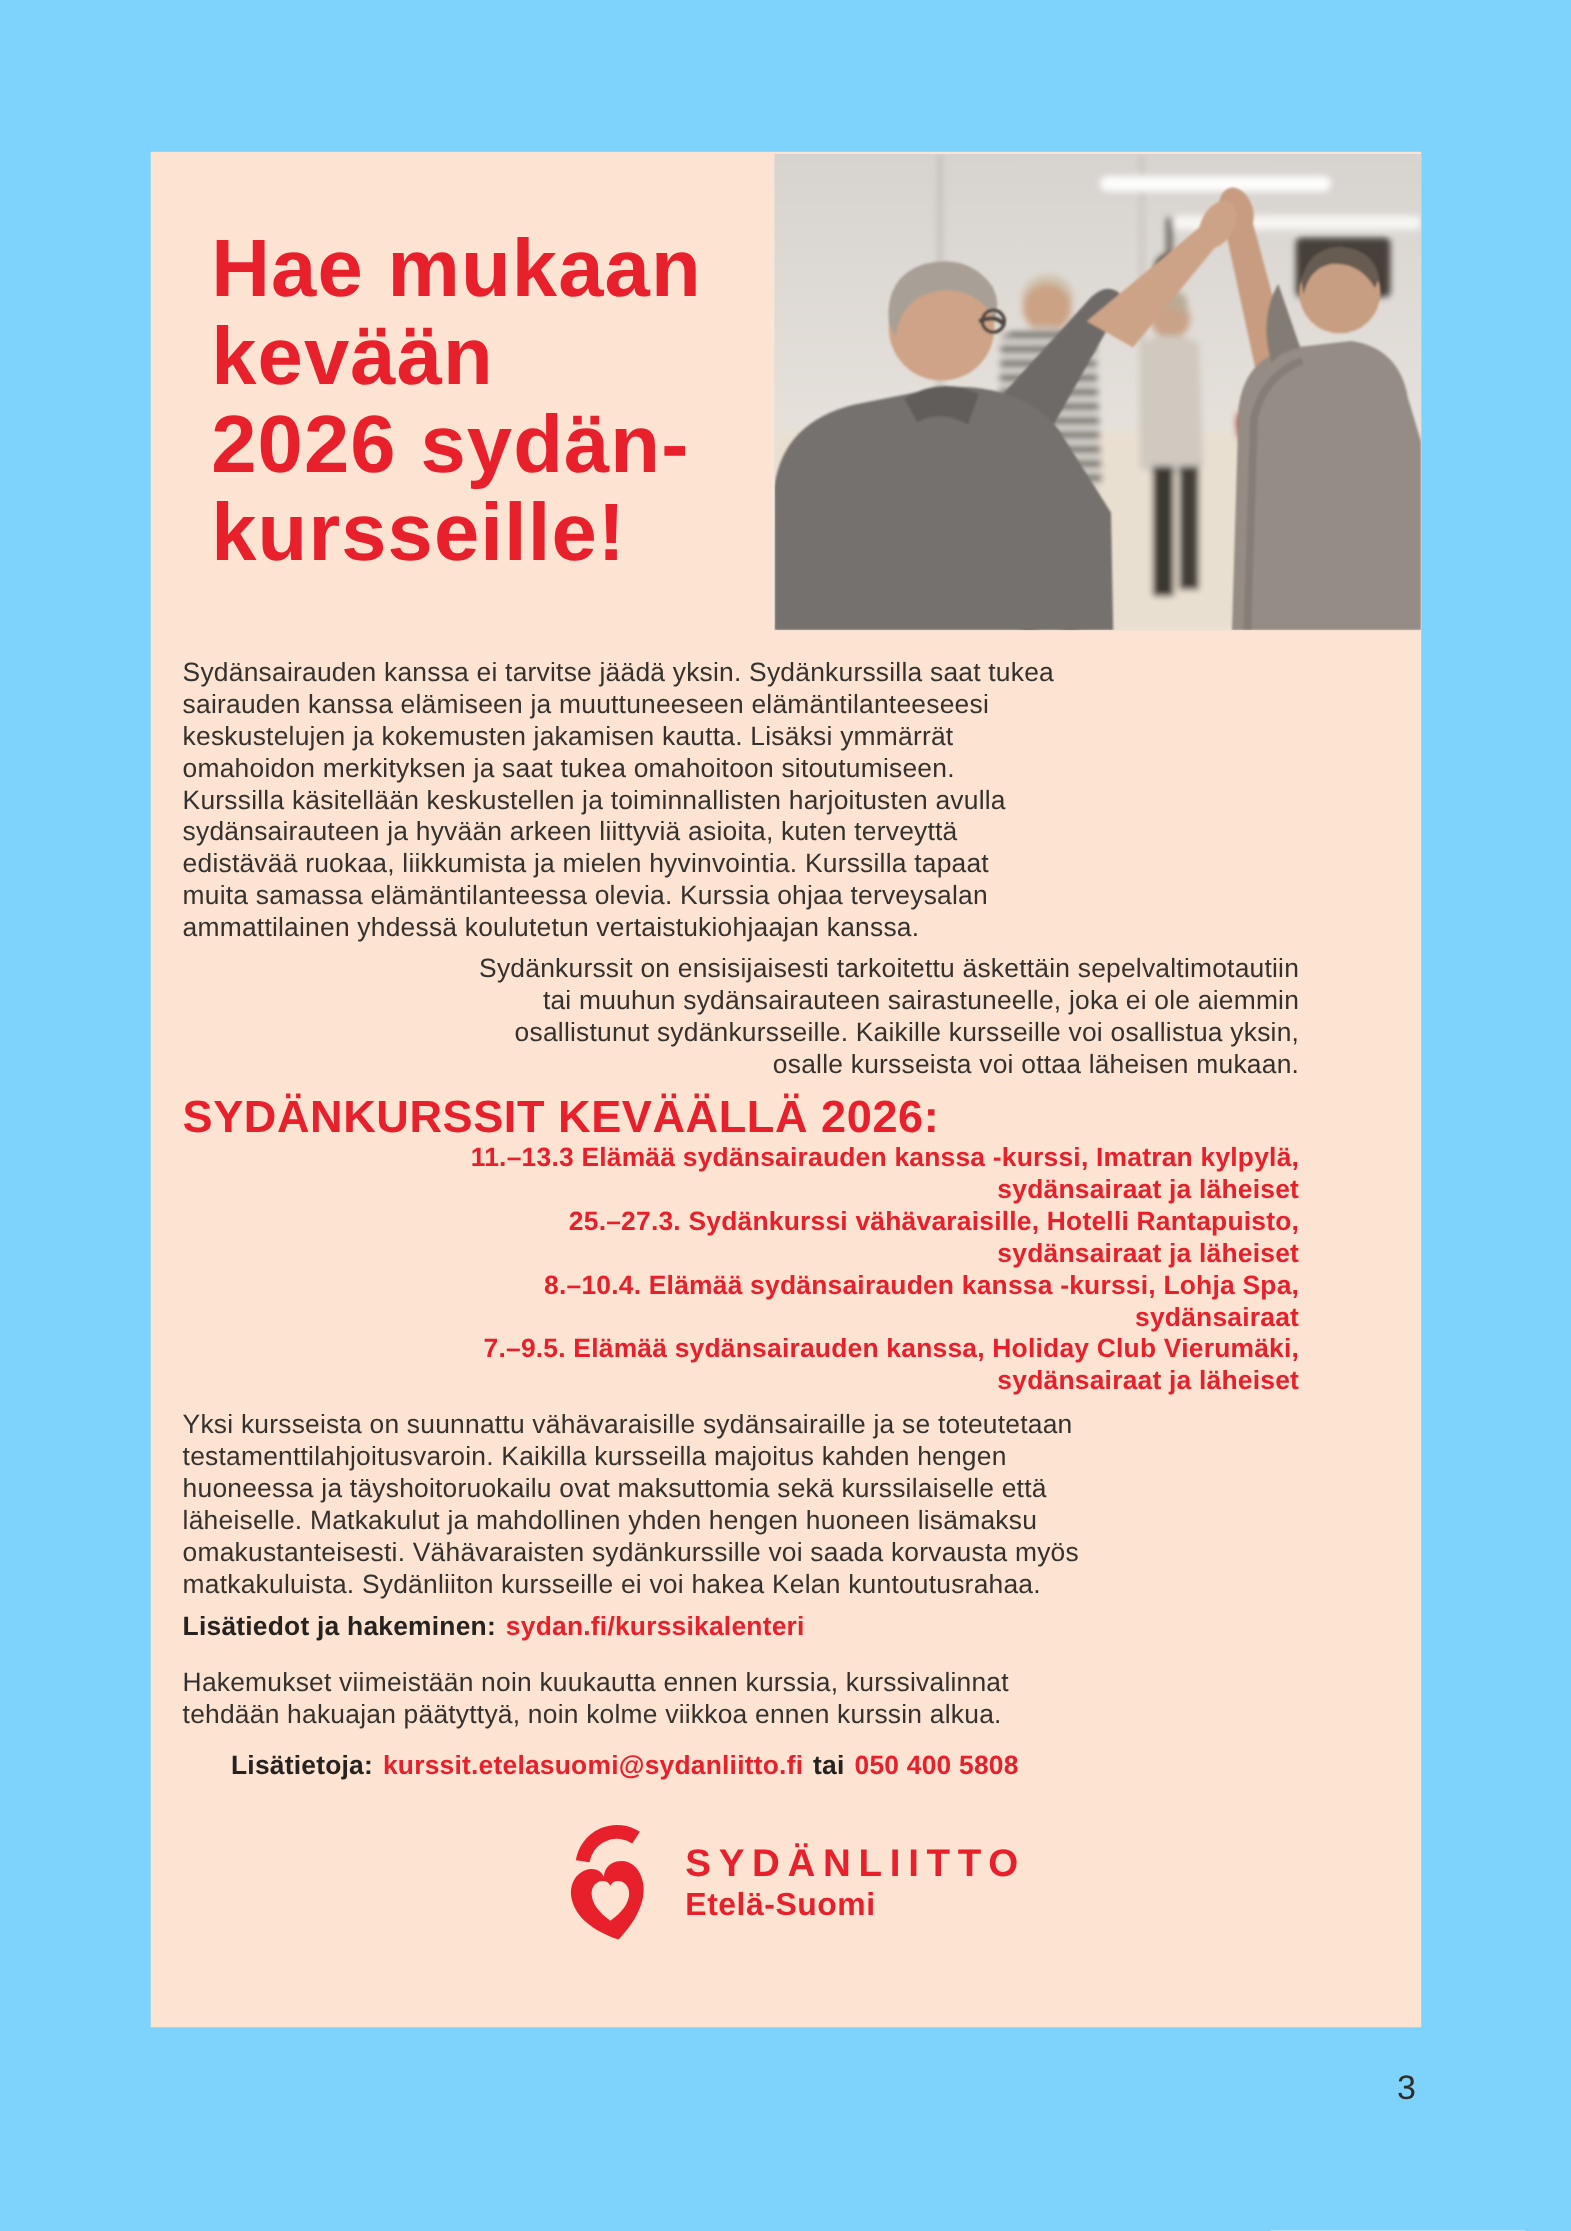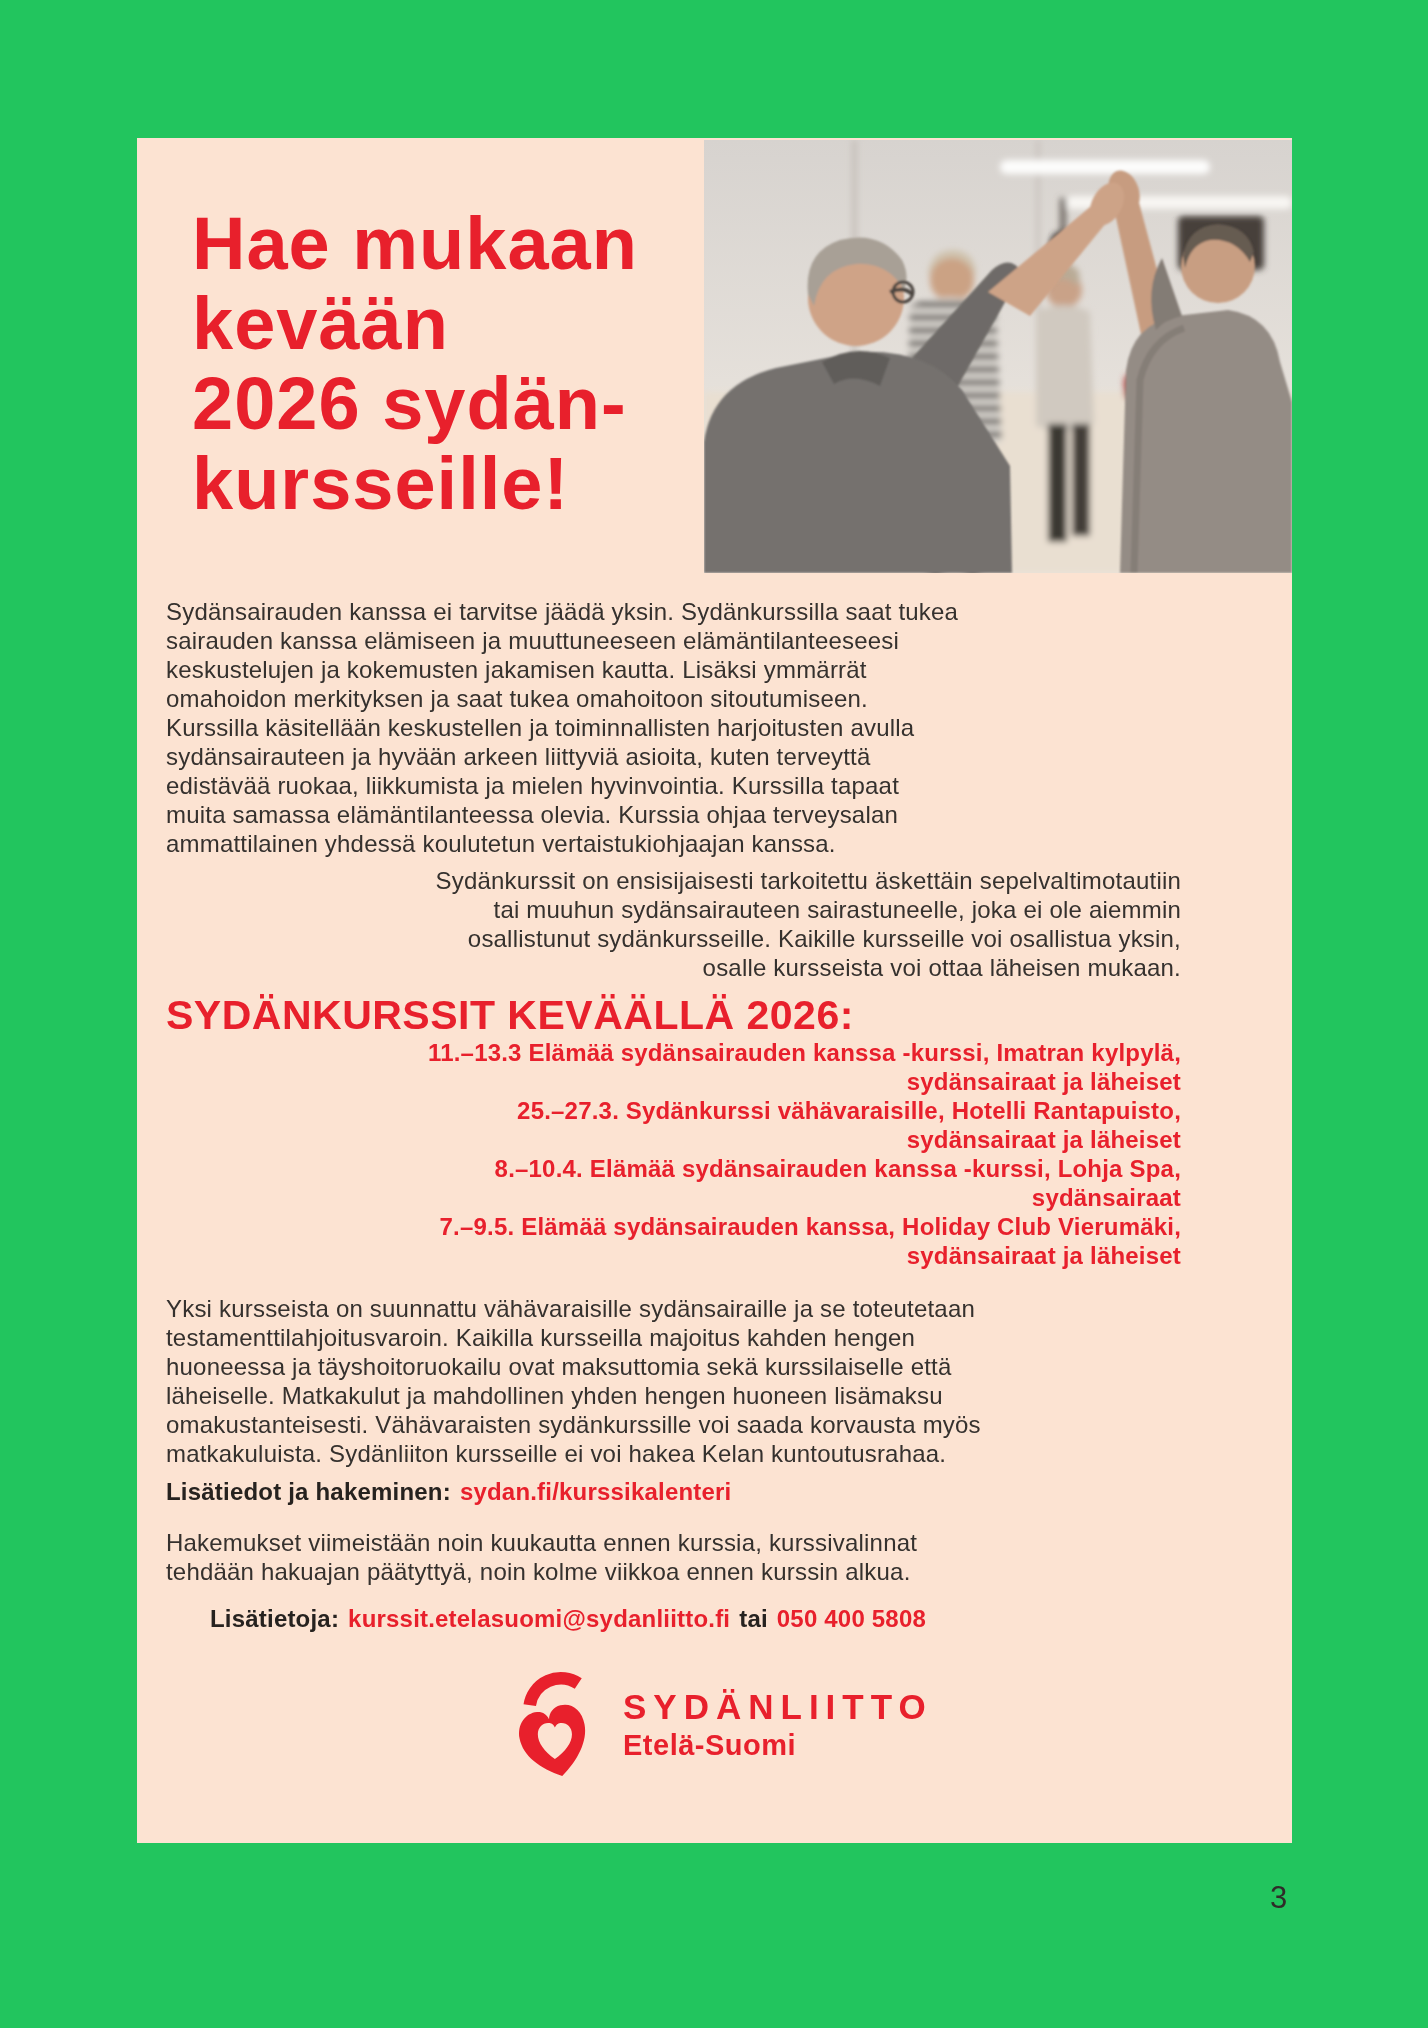--- a/index.html
+++ b/index.html
@@ -2,21 +2,21 @@
 <html lang="fi" style="--brand-red: #e8202c; --panel-peach: #fce3d2; --text-dark: #35312e;"><head>
 <meta charset="utf-8">
 <style>
   :root{
     --brand-red:#e8202c;
     --panel-peach:#fce3d2;
     --text-dark:#35312e;
   }
   html,body{margin:0;padding:0;background:#ffffff;}
   .page{
-    position:relative;width:1428px;height:2028px;background:#22c55e;
+    position:relative;width:1428px;height:2028px;background:#7dd3fc;
     font-family:"Liberation Sans","DejaVu Sans",sans-serif;overflow:hidden;
   }
   .panel{
     position:absolute;left:137px;top:138px;width:1155px;height:1705px;
     background:var(--panel-peach,#fce3d2);
   }
   .hero-title{
     position:absolute;left:55px;top:66px;margin:0;
     font-size:74px;line-height:80px;font-weight:bold;letter-spacing:1px;
     color:var(--brand-red,#e8202c);
@@ -33,21 +33,21 @@
     font-size:24px;line-height:29px;letter-spacing:.2px;
   }
   .bline{white-space:nowrap;}
   .para{margin:0;}
   .para-2{margin-top:8px;text-align:right;}
   .sched-heading{
     margin:10px 0 0 0;font-size:41px;line-height:46px;font-weight:bold;
     letter-spacing:.5px;color:var(--brand-red,#e8202c);white-space:nowrap;
   }
   .courses{font-weight:bold;color:var(--brand-red,#e8202c);text-align:right;}
-  .para-3{margin-top:24px;}
+  .para-3{margin-top:11px;}
   .inline-line{display:flex;gap:9px;align-items:flex-start;font-weight:bold;white-space:nowrap;}
   .apply-line{margin-top:9px;}
   .para-4{margin-top:22px;}
   .contact-line{margin-top:18px;margin-left:44px;}
   .dark-label{color:#26221f;}
   .red-link{color:var(--brand-red,#e8202c);text-decoration:none;cursor:pointer;}
   .logo-row{margin-top:38px;margin-left:343px;display:flex;align-items:center;gap:24px;}
   .logo-icon{width:90px;height:106px;flex:0 0 auto;}
   .logo-name{
     font-size:35px;font-weight:bold;letter-spacing:7px;line-height:1;

